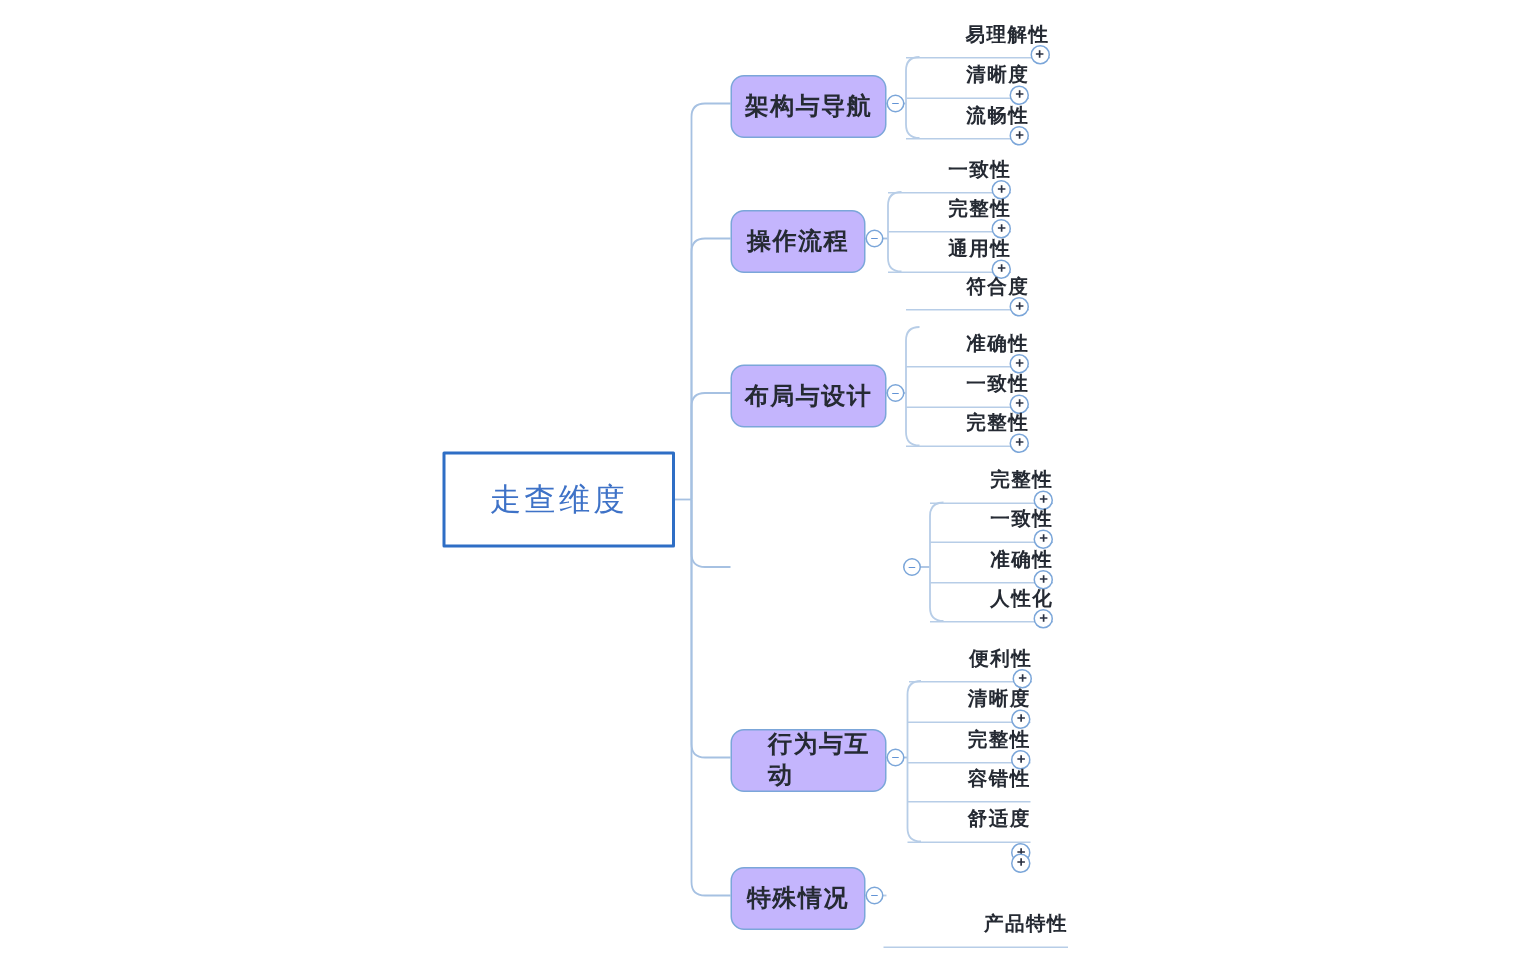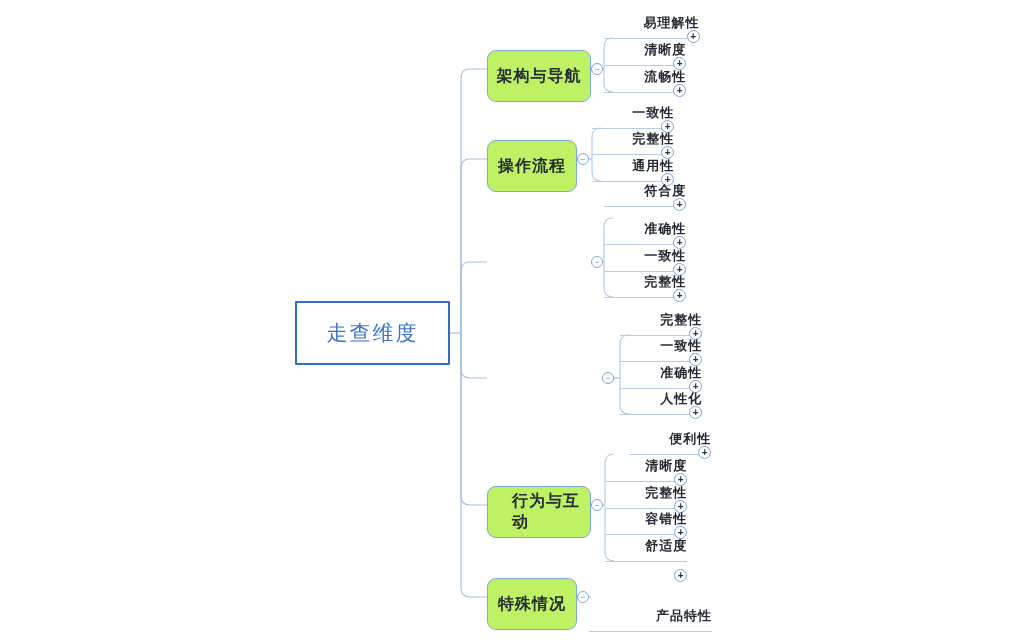--- a/index.html
+++ b/index.html
@@ -9,22 +9,22 @@
   }
   #links{position:absolute;left:0;top:0;}
   .root-node{
     position:absolute;left:295px;top:301px;width:155px;height:64px;
     box-sizing:border-box;border:2.5px solid var(--accent);border-radius:1px;
     display:flex;align-items:center;justify-content:center;
     font-size:21px;letter-spacing:2px;color:var(--rootText);background:#fff;
     cursor:pointer;
   }
   .branch-node{
-    position:absolute;box-sizing:border-box;height:52px;
-    border:1.5px solid var(--branchBorder);border-radius:9px;background:#bef264;
+    position:absolute;box-sizing:border-box;height:42px;
+    border:1.5px solid var(--branchBorder);border-radius:9px;background:#c4b5fd;
     display:flex;align-items:center;justify-content:center;
     font-size:16px;font-weight:bold;letter-spacing:1px;color:var(--textDark);
     cursor:pointer;
   }
   .child-row{
     position:absolute;box-sizing:border-box;height:23px;
     display:flex;align-items:flex-end;
     border-bottom:1px solid var(--childLine);
     padding:0 0 2px 17px;cursor:pointer;background:transparent;flex-direction:column;
   }
@@ -92,20 +92,21 @@
       <span class="expand-btn">+</span>
     </div>
     <div class="child-row" style="left: 592px; top: 132px; width: 82.2px;">
       <span class="child-label">完整性</span>
       <span class="expand-btn">+</span>
     </div>
     <div class="child-row" style="left: 592px; top: 159px; width: 82.2px;">
       <span class="child-label">通用性</span>
       <span class="expand-btn">+</span>
     </div>
+    <div class="branch-node" style="left: 487px; top: 243px; width: 104px;">布局与设计</div>
     <div class="collapse-btn" style="left: 591px; top: 256px;">−</div>
     <div class="child-row" style="left: 604px; top: 184px; width: 82.2px;">
       <span class="child-label">符合度</span>
       <span class="expand-btn">+</span>
     </div>
     <div class="child-row" style="left: 604px; top: 222px; width: 82.2px;">
       <span class="child-label">准确性</span>
       <span class="expand-btn">+</span>
     </div>
     <div class="child-row" style="left: 604px; top: 249px; width: 82.2px;">
@@ -128,33 +129,33 @@
     <div class="child-row" style="left: 620px; top: 366px; width: 82.2px;">
       <span class="child-label">准确性</span>
       <span class="expand-btn">+</span>
     </div>
     <div class="child-row" style="left: 620px; top: 392px; width: 82.2px;">
       <span class="child-label">人性化</span>
       <span class="expand-btn">+</span>
     </div>
     <div class="branch-node" style="left: 487px; top: 486px; width: 104px; padding-left: 24px;">行为与互动</div>
     <div class="collapse-btn" style="left: 591px; top: 499px;">−</div>
-    <div class="child-row" style="left: 629px; top: 432px; width: 82.2px;">
+    <div class="child-row" style="left: 606px; top: 432px; width: 82.2px;">
       <span class="child-label">便利性</span>
       <span class="expand-btn">+</span>
     </div>
     <div class="child-row" style="left: 605px; top: 459px; width: 82.2px;">
       <span class="child-label">清晰度</span>
       <span class="expand-btn">+</span>
     </div>
     <div class="child-row" style="left: 605px; top: 486px; width: 82.2px;">
       <span class="child-label">完整性</span>
       <span class="expand-btn">+</span>
     </div>
-    <div class="child-row" style="left: 605px; top: 512px; width: 82.2px;">
+    <div class="child-row" style="left: 605px; top: 512px; width: 82.2px; gap: 36px;">
       <span class="child-label">容错性</span>
       <span class="expand-btn">+</span>
     </div>
     <div class="child-row" style="left: 605px; top: 539px; width: 82.2px; gap: 16px;">
       <span class="child-label">舒适度</span>
       <span class="expand-btn">+</span>
     </div>
     <div class="branch-node" style="left: 487px; top: 578px; width: 90px;">特殊情况</div>
     <div class="collapse-btn" style="left: 577px; top: 591px;">−</div>
     <div class="child-row" style="left: 589px; top: 609px; width: 123px;">

